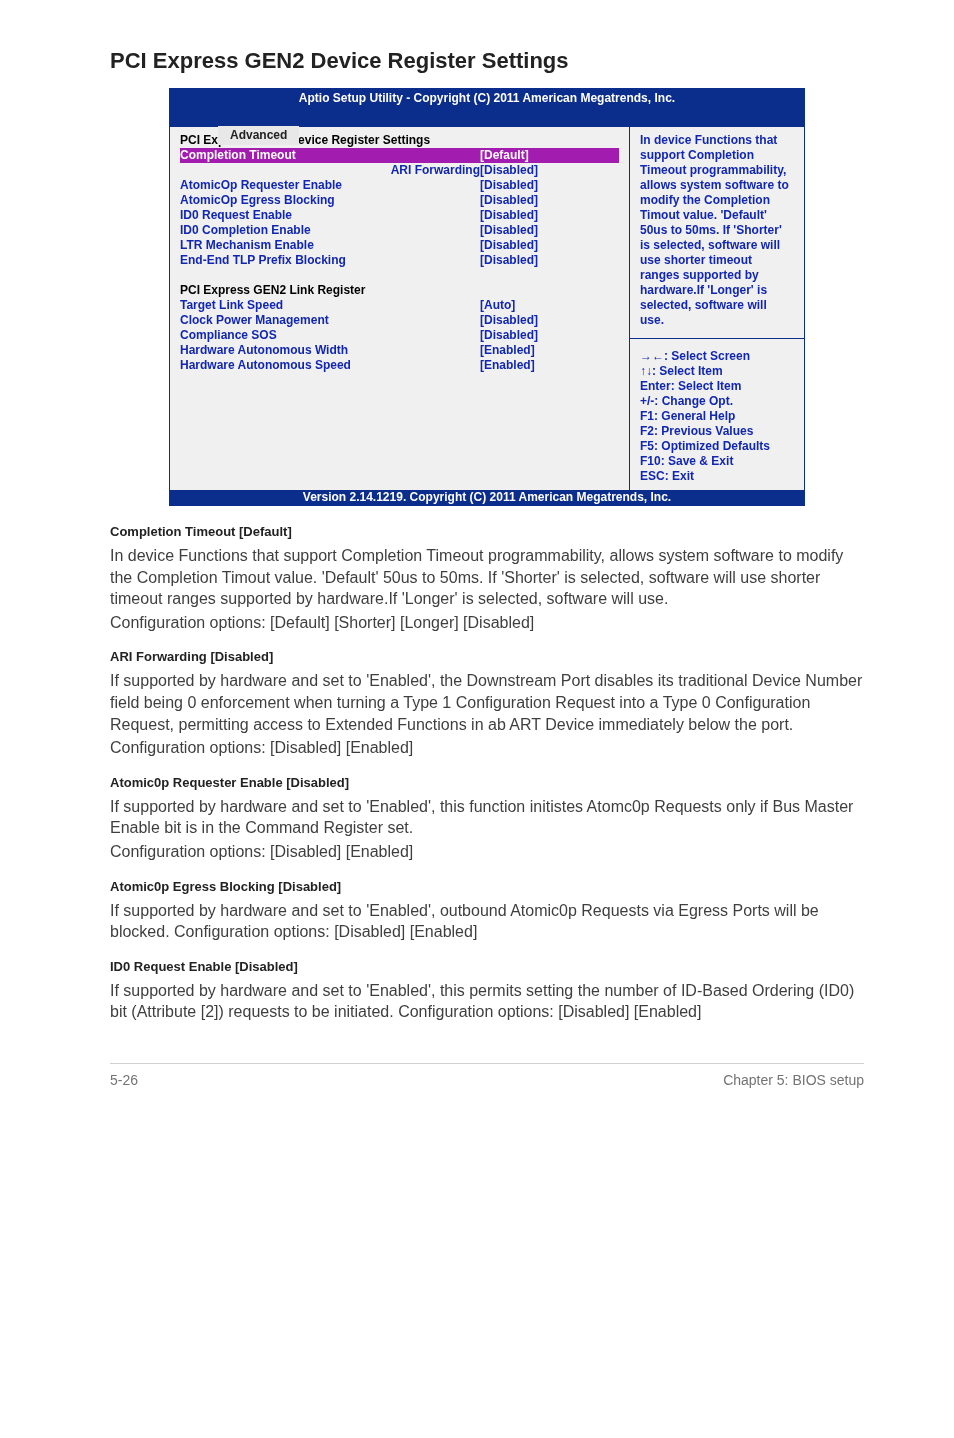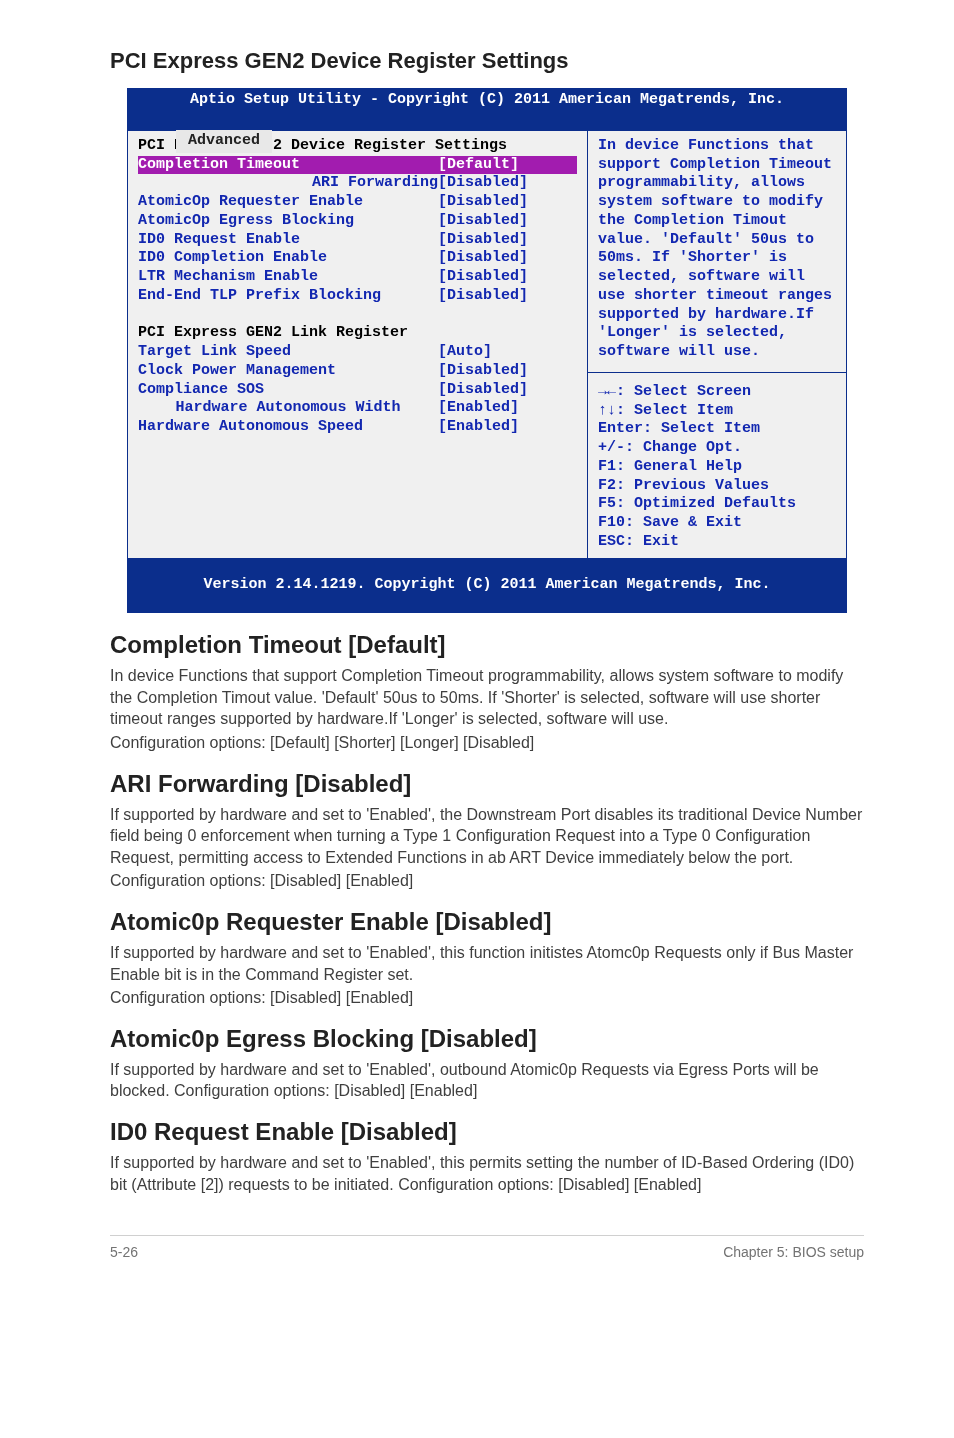--- a/index.html
+++ b/index.html
@@ -1,42 +1,42 @@
 <!DOCTYPE html>
 <html><head>
 <meta charset="utf-8">
 <style>
   * { box-sizing: border-box; margin: 0; padding: 0; }
   html, body { width: 954px; background: #fff; font-family: Arial, Helvetica, sans-serif; color: #333; }
   .page { padding: 48px 90px 30px 110px; }
   h2.page-title { font-size: 22px; font-weight: bold; color: #222; margin-bottom: 14px; }
   .bios {
-    width: 720px; margin: 0 auto 18px auto;
-    font-family: Liberation Mono, monospace; font-size: 15px; line-height: 1.25;
+    width: 636px; margin: 0 auto 18px auto;
+    font-family: Liberation Sans, sans-serif; font-size: 12px; line-height: 1.25;
     border: 1px solid #0b2e8c;
   }
   .bios-top { background: #0b2e8c; color: #fff; padding: 2px 6px 0 6px; text-align: center; font-weight: bold; }
   .bios-tabband { background: #0b2e8c; padding: 0 0 0 48px; height: 20px; position: relative; }
   .bios-tab {
     display: inline-block; background: #e8e8e8; color: #222; font-weight: bold;
     padding: 2px 12px; position: relative; top: 20px;
   }
   .bios-body { display: flex; background: #f0f0f0; border-top: 1px solid #0b2e8c; }
   .bios-left { flex: 0 0 460px; padding: 6px 10px; border-right: 1px solid #0b2e8c; }
   .bios-right { flex: 1; padding: 6px 10px; background: #f0f0f0; }
   .bios-row { display: flex; }
   .bios-lbl { flex: 0 0 300px; white-space: pre; }
   .bios-val { flex: 1; white-space: pre; }
   .white { color: #fff; }
   .blue  { color: #1227b0; }
   .black { color: #000; font-weight: bold; }
   .bios-help p { color: #1227b0; font-weight: bold; }
   .bios-sep { border-top: 1px solid #0b2e8c; margin: 10px -10px; }
-  .bios-footer { background: #0b2e8c; color: #fff; text-align: center; padding: 18px 4px; font-weight: bold; }
-  h3.sec { font-size: 24px; font-weight: bold; color: #222; margin: 16px 0 6px 0; }
+  .bios-footer { background: #0b2e8c; color: #fff; text-align: center; padding: 0 4px; font-weight: bold; }
+  h3.sec { font-size: 13px; font-weight: bold; color: #222; margin: 16px 0 6px 0; }
   p.body { font-size: 16px; color: #3f3f3f; line-height: 1.35; margin-bottom: 2px; }
   .footer-bar { border-top: 1px solid #d0d0d0; margin-top: 40px; padding-top: 8px; display: flex; justify-content: space-between; font-size: 14px; color: #737373; }
 </style>
 </head>
 <body>
 
 <div class="page">
   <h2 class="page-title">PCI Express GEN2 Device Register Settings</h2>
 
   <div class="bios">
@@ -94,21 +94,21 @@
             </div>
             <div class="bios-row">
               <span class="bios-lbl blue" style="font-weight: bold;">Clock Power Management</span>
               <span class="bios-val blue" style="font-weight: bold;">[Disabled]</span>
             </div>
             <div class="bios-row">
               <span class="bios-lbl blue" style="font-weight: bold;">Compliance SOS</span>
               <span class="bios-val blue" style="font-weight: bold;">[Disabled]</span>
             </div>
             <div class="bios-row">
-              <span class="bios-lbl blue" style="font-weight: bold; text-align: center;">Hardware Autonomous Width</span>
+              <span class="bios-lbl blue" style="font-weight: bold;">Hardware Autonomous Width</span>
               <span class="bios-val blue" style="font-weight: bold;">[Enabled]</span>
             </div>
             <div class="bios-row">
               <span class="bios-lbl blue" style="font-weight: bold;">Hardware Autonomous Speed</span>
               <span class="bios-val blue" style="font-weight: bold;">[Enabled]</span>
             </div>
           </div>
       </div>
       <div class="bios-right">
         <div class="bios-help">

